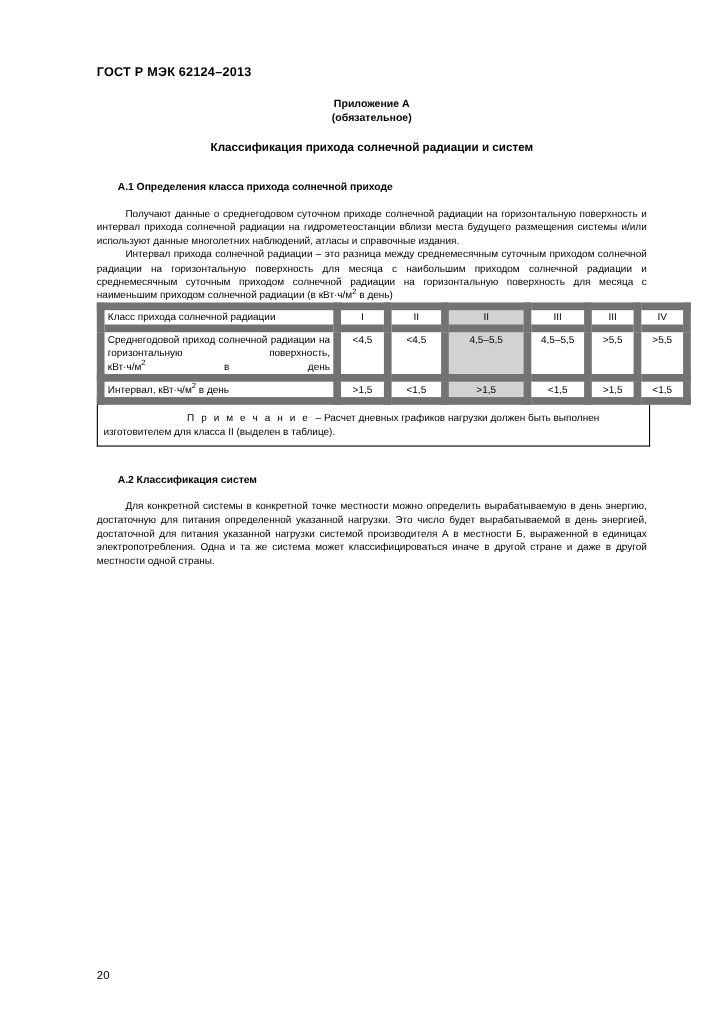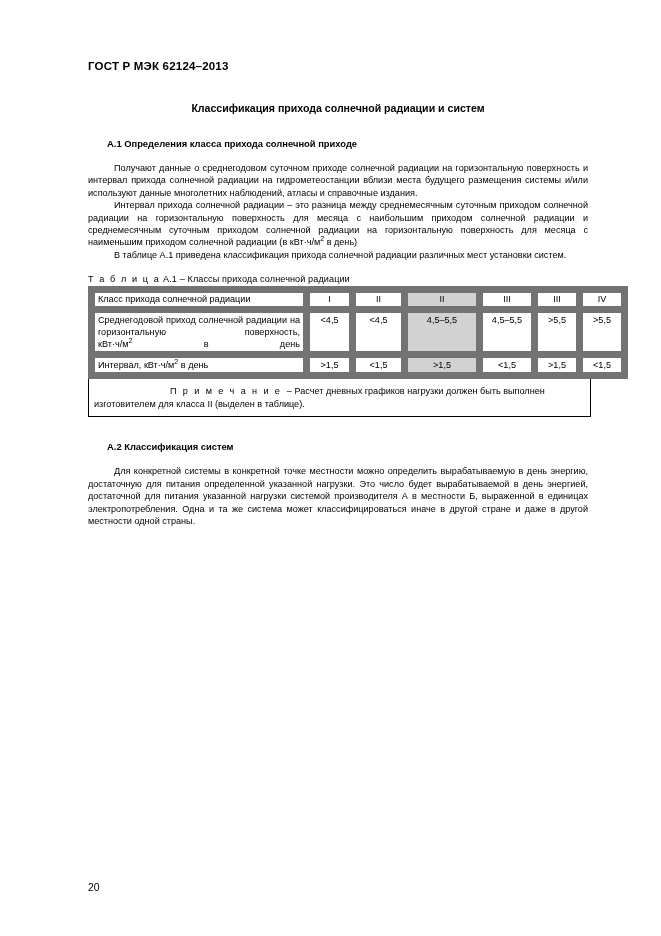--- a/index.html
+++ b/index.html
@@ -133,39 +133,36 @@
 </style>
 </head>
 <body>
 
 <div class="page">
 
   <div class="running-head">ГОСТ Р МЭК 62124–2013</div>
 
   <div class="content">
 
+    <div class="annex-head">
+      <div>Приложение А</div>
+      <div>(обязательное)</div>
+    </div>
 
     <div class="annex-title">Классификация прихода солнечной радиации и систем</div>
 
     <div class="clause-head">А.1 Определения класса прихода солнечной приходе</div>
 
     <p class="body-text first-para">Получают данные о среднегодовом суточном приходе солнечной радиации на горизонтальную поверхность и интервал прихода солнечной радиации на гидрометеостанции вблизи места будущего размещения системы и/или используют данные многолетних наблюдений, атласы и справочные издания.</p>
 
     <p class="body-text">
       <span>Интервал прихода солнечной радиации – это разница между среднемесячным суточным приходом солнечной радиации на горизонтальную поверхность для месяца с наибольшим приходом солнечной радиации и среднемесячным суточным приходом солнечной радиации на горизонтальную поверхность для месяца с наименьшим приходом солнечной радиации (в кВт·ч/м<sup>2</sup> в день)</span>
     </p>
 
-    <p class="body-text">В таблице А.1 приведена классификация прихода солнечной радиации различных мест установки систем.</p>
-
-    <div class="table-caption">
-      <span class="spaced">Т а б л и ц а</span>
-      <span>А.1</span>
-      <span>–</span>
-      <span>Классы прихода солнечной радиации</span>
-    </div>
+
 
     <table class="cls">
       <colgroup>
         <col style="width:215px">
         <col style="width:46px">
         <col style="width:52px">
         <col style="width:75px">
         <col style="width:55px">
         <col style="width:45px">
         <col style="width:45px">

